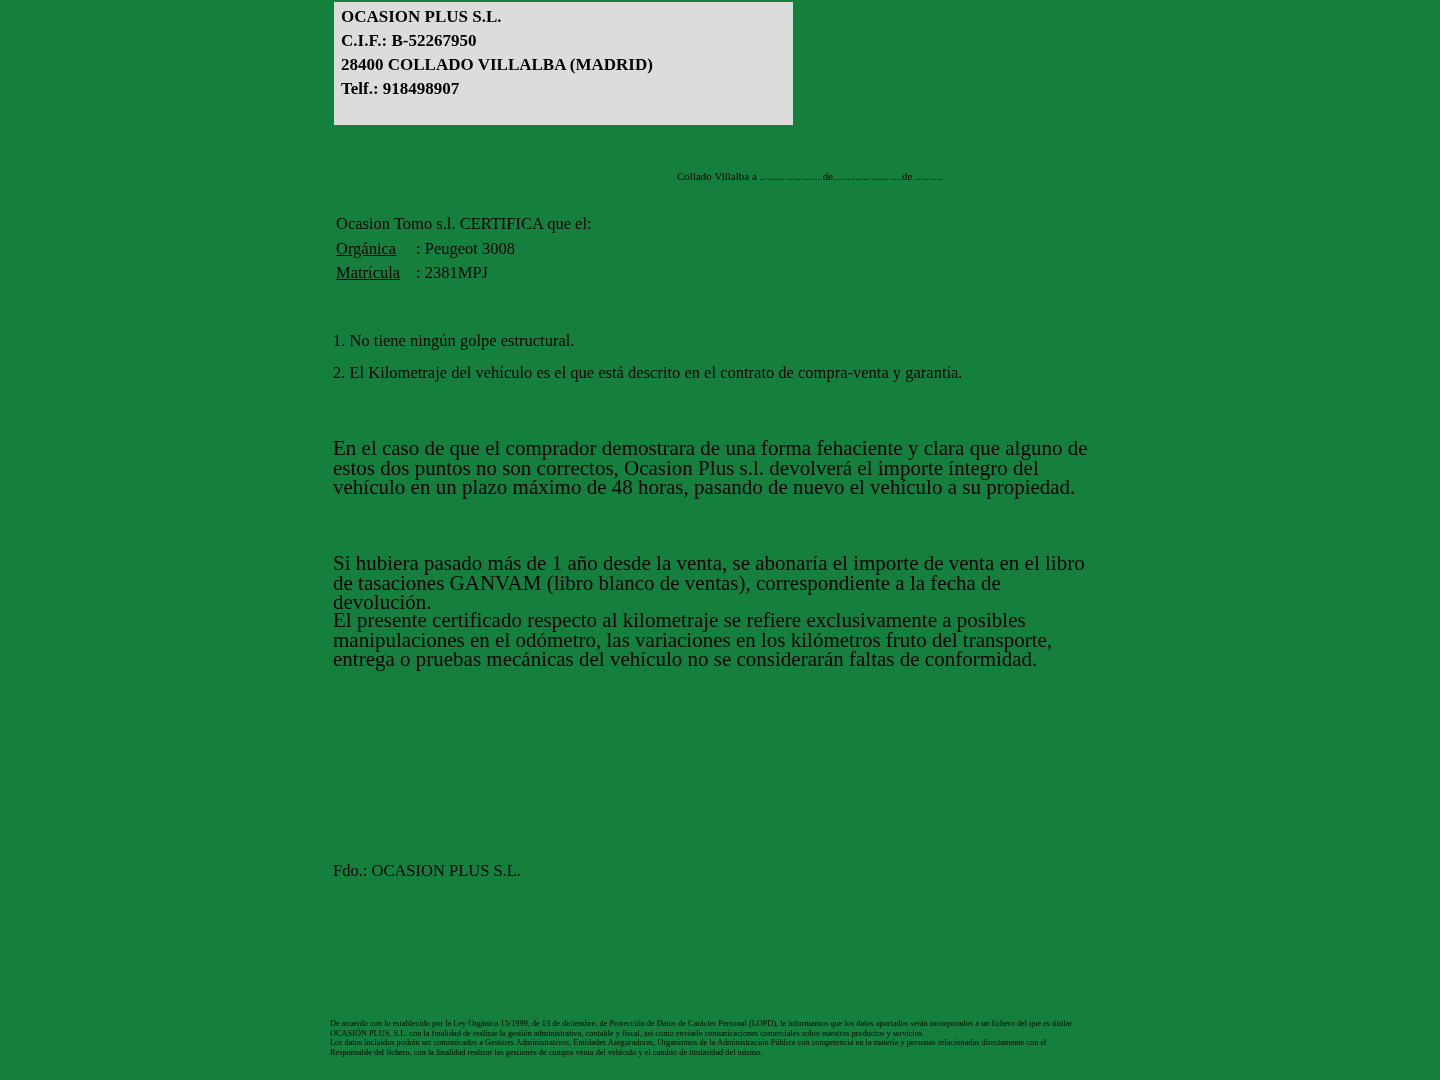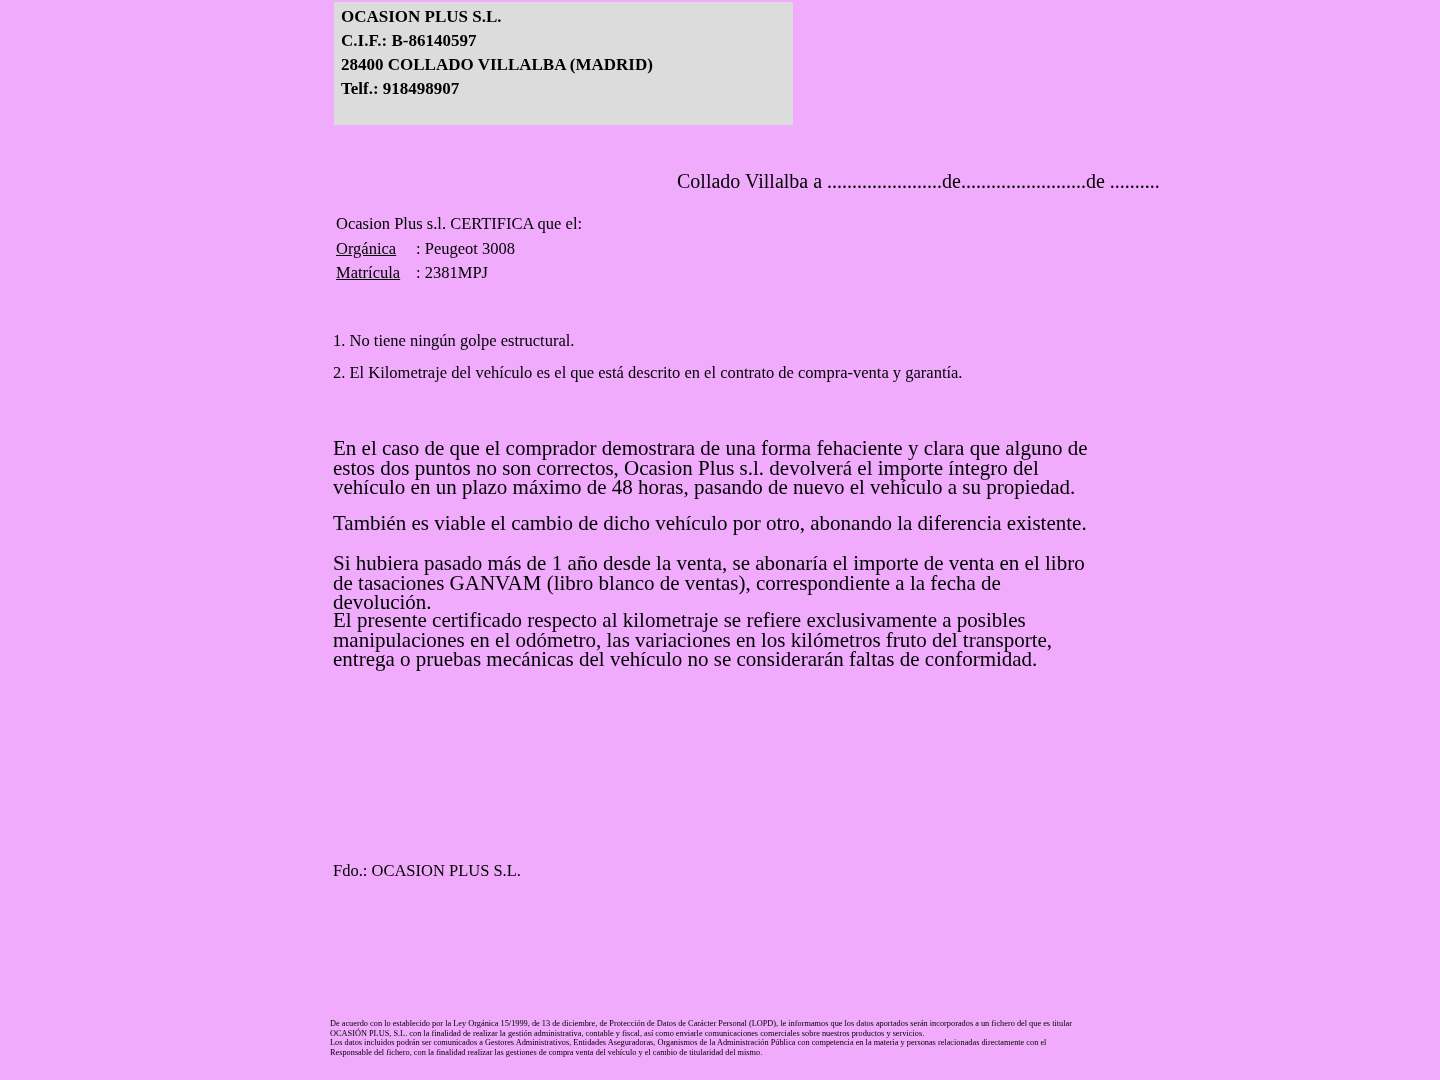--- a/index.html
+++ b/index.html
@@ -1,42 +1,42 @@
 <!DOCTYPE html>
 <html><head>
 <meta charset="utf-8">
 <style>
   * { margin: 0; padding: 0; box-sizing: border-box; }
   html, body { background: #ffffff; }
   .page {
     position: relative;
     width: 1440px;
     height: 1080px;
-    background: #f0abfc;
+    background: #15803d;
     font-family: "Liberation Serif", "DejaVu Serif", serif;
     color: #000000;
     overflow: hidden;
   }
   .company-box {
     position: absolute;
     left: 334px; top: 2px;
     width: 459px; height: 123px;
     background: #dcdcdc;
     padding: 3px 0 0 7px;
   }
   .company-box div {
     font-size: 17px;
     line-height: 24px;
     font-weight: bold;
     white-space: nowrap;
   }
   .date-line {
     position: absolute;
     left: 677px; top: 170px;
-    font-size: 20px;
+    font-size: 11px;
     white-space: nowrap;
   }
   .cert-block {
     position: absolute;
     left: 336px; top: 212px;
     font-size: 16.5px;
     line-height: 24.5px;
   }
   .cert-label { display: inline-block; width: 80px; }
   .cert-label .u { text-decoration: underline; }
@@ -73,42 +73,41 @@
   }
   .legal div { white-space: nowrap; }
 </style>
 </head>
 <body>
 
 <div class="page">
 
   <div class="company-box">
     <div>OCASION PLUS S.L.</div>
-    <div>C.I.F.: B-86140597</div>
+    <div>C.I.F.: B-52267950</div>
     <div>28400 COLLADO VILLALBA (MADRID)</div>
     <div>Telf.: 918498907</div>
   </div>
 
   <div class="date-line">Collado Villalba a .......................de.........................de ..........</div>
 
   <div class="cert-block">
-    <div>Ocasion Plus s.l. CERTIFICA que el:</div>
+    <div>Ocasion Tomo s.l. CERTIFICA que el:</div>
     <div>
       <span class="cert-label"><span class="u">Orgánica</span></span><span>: Peugeot 3008</span>
     </div>
     <div>
       <span class="cert-label"><span class="u">Matrícula</span></span><span>: 2381MPJ</span>
     </div>
   </div>
 
   <div class="point p1">1. No tiene ningún golpe estructural.</div>
   <div class="point p2">2. El Kilometraje del vehículo es el que está descrito en el contrato de compra-venta y garantía.</div>
 
   <div class="para para1">En el caso de que el comprador demostrara de una forma fehaciente y clara que alguno de estos dos puntos no son correctos, Ocasion Plus s.l. devolverá el importe íntegro del vehículo en un plazo máximo de 48 horas, pasando de nuevo el vehículo a su propiedad.</div>
-  <div class="para para2">También es viable el cambio de dicho vehículo por otro, abonando la diferencia existente.</div>
   <div class="para para3">Si hubiera pasado más de 1 año desde la venta, se abonaría el importe de venta en el libro de tasaciones GANVAM (libro blanco de ventas), correspondiente a la fecha de devolución.</div>
   <div class="para para4">El presente certificado respecto al kilometraje se refiere exclusivamente a posibles manipulaciones en el odómetro, las variaciones en los kilómetros fruto del transporte, entrega o pruebas mecánicas del vehículo no se considerarán faltas de conformidad.</div>
 
   <div class="signature">Fdo.: OCASION PLUS S.L.</div>
 
   <div class="legal">
     <div>De acuerdo con lo establecido por la Ley Orgánica 15/1999, de 13 de diciembre, de Protección de Datos de Carácter Personal (LOPD), le informamos que los datos aportados serán incorporados a un fichero del que es titular</div>
     <div>OCASIÓN PLUS, S.L. con la finalidad de realizar la gestión administrativa, contable y fiscal, así como enviarle comunicaciones comerciales sobre nuestros productos y servicios.</div>
     <div>Los datos incluidos podrán ser comunicados a Gestores Administrativos, Entidades Aseguradoras, Organismos de la Administración Pública con competencia en la materia y personas relacionadas directamente con el</div>
     <div>Responsable del fichero, con la finalidad realizar las gestiones de compra venta del vehículo y el cambio de titularidad del mismo.</div>

